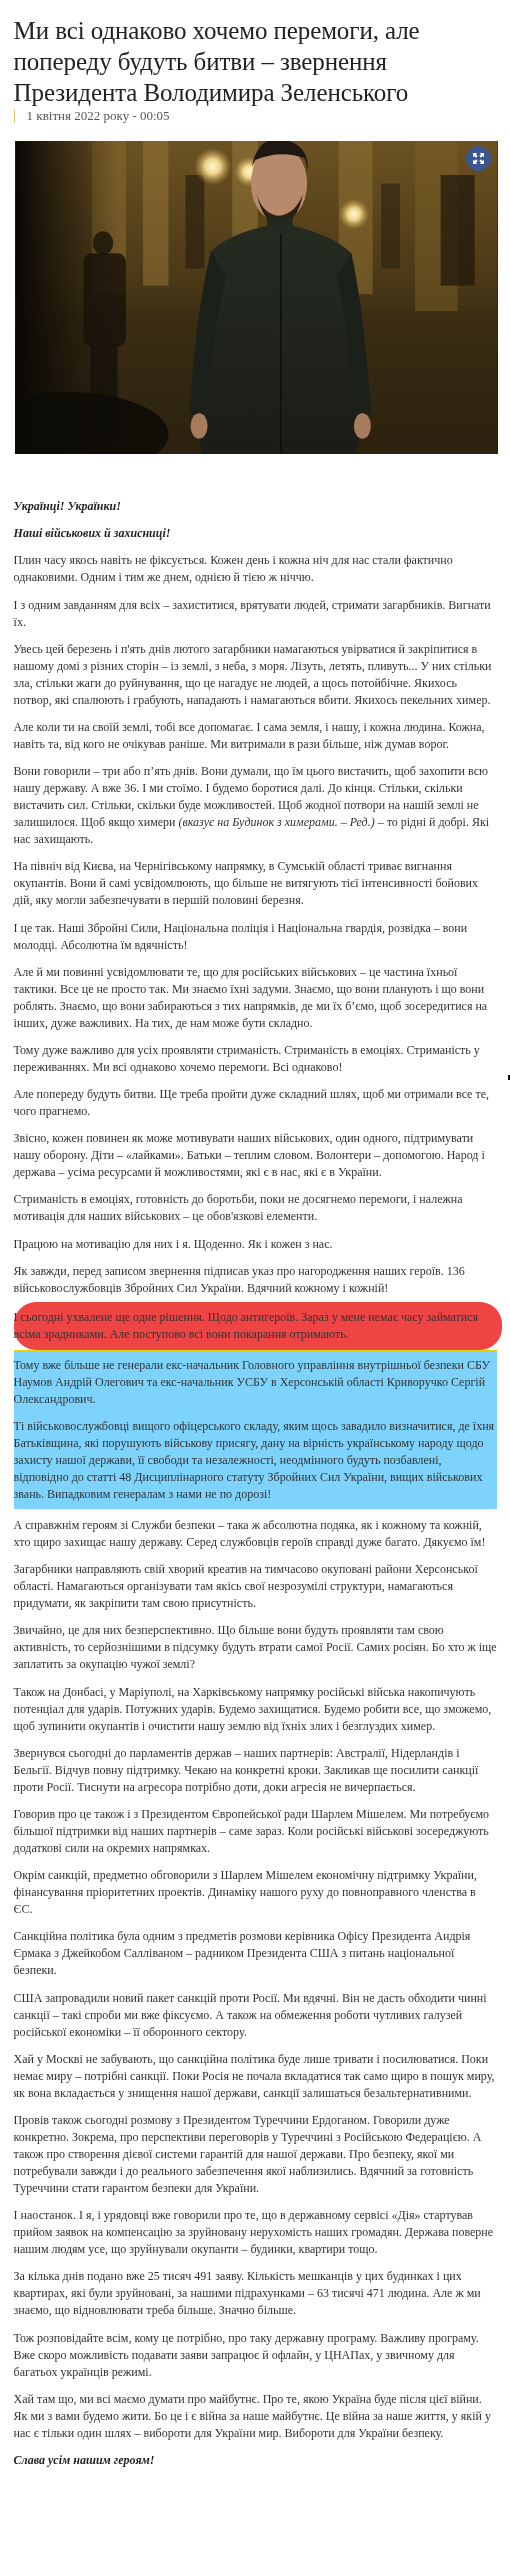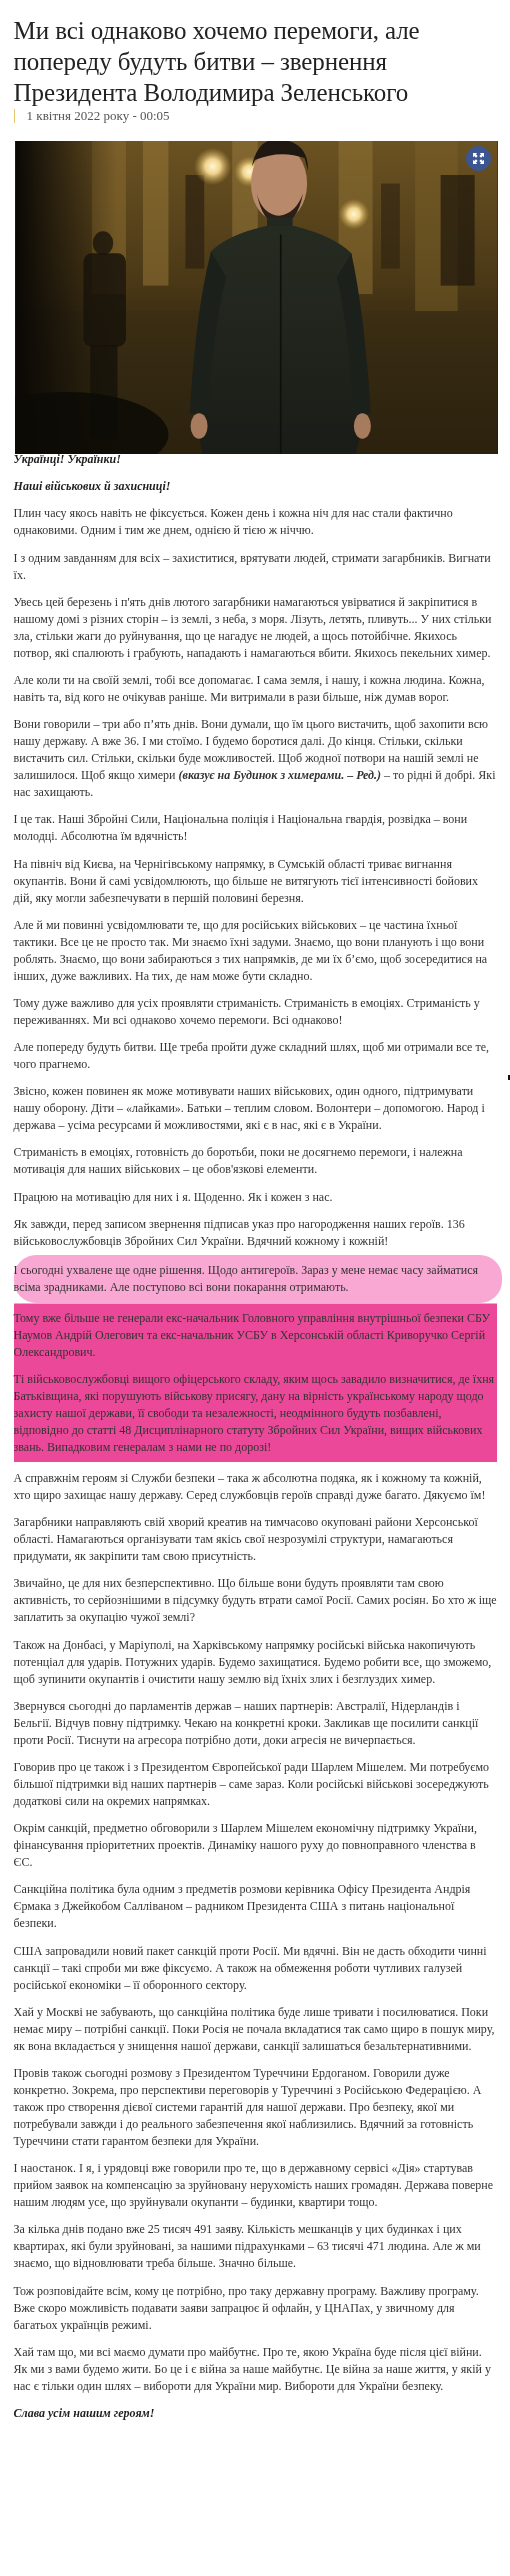--- a/index.html
+++ b/index.html
@@ -46,50 +46,50 @@
     position: absolute;
     right: 6.8px; top: 5.1px;
     width: 25px; height: 25px;
     border-radius: 50%;
     background: #3b5691;
     display: flex; align-items: center; justify-content: center;
     cursor: pointer;
   }
   .body-text {
     position: absolute;
-    left: 0; top: 451px;
+    left: 0; top: 498px;
     width: 511px;
   }
   .p {
     font-family: "Liberation Serif", "DejaVu Serif", serif;
     font-size: 12px;
     line-height: 17px;
     color: #333333;
     padding: 0 13.6px 0 13.6px;
     margin-bottom: 10.2px;
   }
   .p.strong {
     font-weight: bold;
     font-style: italic;
     color: #1f1f1f;
   }
-  .p em { font-style: italic; font-weight: bold; }
+  .p em { font-style: italic; }
   .hl-pink {
-    background: #f9a8d4;
+    background: #ef4444;
     padding-top: 6.8px;
     padding-bottom: 6.8px;
     margin-left: 13.6px;
     margin-right: 9px;
     padding-left: 0;
     padding-right: 0;
     margin-bottom: 0;
     border-radius: 22px;
   }
   .hl-yellow-wrap {
-    background: #ec4899;
+    background: #7dd3fc;
     margin-left: 13.6px;
     margin-right: 13.6px;
     padding-top: 6.8px;
     padding-bottom: 5.1px;
     margin-bottom: 8.5px;
     border-top: 0.9px solid #e8d300;
   }
   .hl-yellow-wrap .p { padding: 0; margin-bottom: 10.2px; }
   .hl-yellow-wrap .p:last-child { margin-bottom: 0; }
   .edge-marker {
@@ -188,22 +188,22 @@
     <p class="p strong">Українці! Українки!</p>
     <p class="p strong">Наші військових й захисниці!</p>
 
     <p class="p">Плин часу якось навіть не фіксується. Кожен день і кожна ніч для нас стали фактично однаковими. Одним і тим же днем, однією й тією ж ніччю.</p>
     <p class="p">І з одним завданням для всіх – захиститися, врятувати людей, стримати загарбників. Вигнати їх.</p>
     <p class="p">Увесь цей березень і п'ять днів лютого загарбники намагаються увірватися й закріпитися в нашому домі з різних сторін – із землі, з неба, з моря. Лізуть, летять, пливуть... У них стільки зла, стільки жаги до руйнування, що це нагадує не людей, а щось потойбічне. Якихось потвор, які спалюють і грабують, нападають і намагаються вбити. Якихось пекельних химер.</p>
     <p class="p">Але коли ти на своїй землі, тобі все допомагає. І сама земля, і нашу, і кожна людина. Кожна, навіть та, від кого не очікував раніше. Ми витримали в рази більше, ніж думав ворог.</p>
 
     <p class="p"><span>Вони говорили – три або п’ять днів. Вони думали, що їм цього вистачить, щоб захопити всю нашу державу. А вже 36. І ми стоїмо. І будемо боротися далі. До кінця. Стільки, скільки вистачить сил. Стільки, скільки буде можливостей. Щоб жодної потвори на нашій землі не залишилося. Щоб якщо химери </span><em>(вказує на Будинок з химерами. – Ред.)</em><span> – то рідні й добрі. Які нас захищають.</span></p>
 
+    <p class="p">На північ від Києва, на Чернігівському напрямку, в Сумській області триває вигнання окупантів. Вони й самі усвідомлюють, що більше не витягують тієї інтенсивності бойових дій, яку могли забезпечувати в першій половині березня.</p>
     <p class="p">І це так. Наші Збройні Сили, Національна поліція і Національна гвардія, розвідка – вони молодці. Абсолютна їм вдячність!</p>
-    <p class="p">На північ від Києва, на Чернігівському напрямку, в Сумській області триває вигнання окупантів. Вони й самі усвідомлюють, що більше не витягують тієї інтенсивності бойових дій, яку могли забезпечувати в першій половині березня.</p>
     <p class="p">Але й ми повинні усвідомлювати те, що для російських військових – це частина їхньої тактики. Все це не просто так. Ми знаємо їхні задуми. Знаємо, що вони планують і що вони роблять. Знаємо, що вони забираються з тих напрямків, де ми їх б’ємо, щоб зосередитися на інших, дуже важливих. На тих, де нам може бути складно.</p>
     <p class="p">Тому дуже важливо для усіх проявляти стриманість. Стриманість в емоціях. Стриманість у переживаннях. Ми всі однаково хочемо перемоги. Всі однаково!</p>
     <p class="p">Але попереду будуть битви. Ще треба пройти дуже складний шлях, щоб ми отримали все те, чого прагнемо.</p>
     <p class="p">Звісно, кожен повинен як може мотивувати наших військових, один одного, підтримувати нашу оборону. Діти – «лайками». Батьки – теплим словом. Волонтери – допомогою. Народ і держава – усіма ресурсами й можливостями, які є в нас, які є в України.</p>
     <p class="p">Стриманість в емоціях, готовність до боротьби, поки не досягнемо перемоги, і належна мотивація для наших військових – це обов'язкові елементи.</p>
     <p class="p">Працюю на мотивацію для них і я. Щоденно. Як і кожен з нас.</p>
     <p class="p" style="margin-bottom:5.1px">Як завжди, перед записом звернення підписав указ про нагородження наших героїв. 136 військовослужбовців Збройних Сил України. Вдячний кожному і кожній!</p>
 
     <p class="p hl-pink">І сьогодні ухвалене ще одне рішення. Щодо антигероїв. Зараз у мене немає часу займатися всіма зрадниками. Але поступово всі вони покарання отримають.</p>
 

